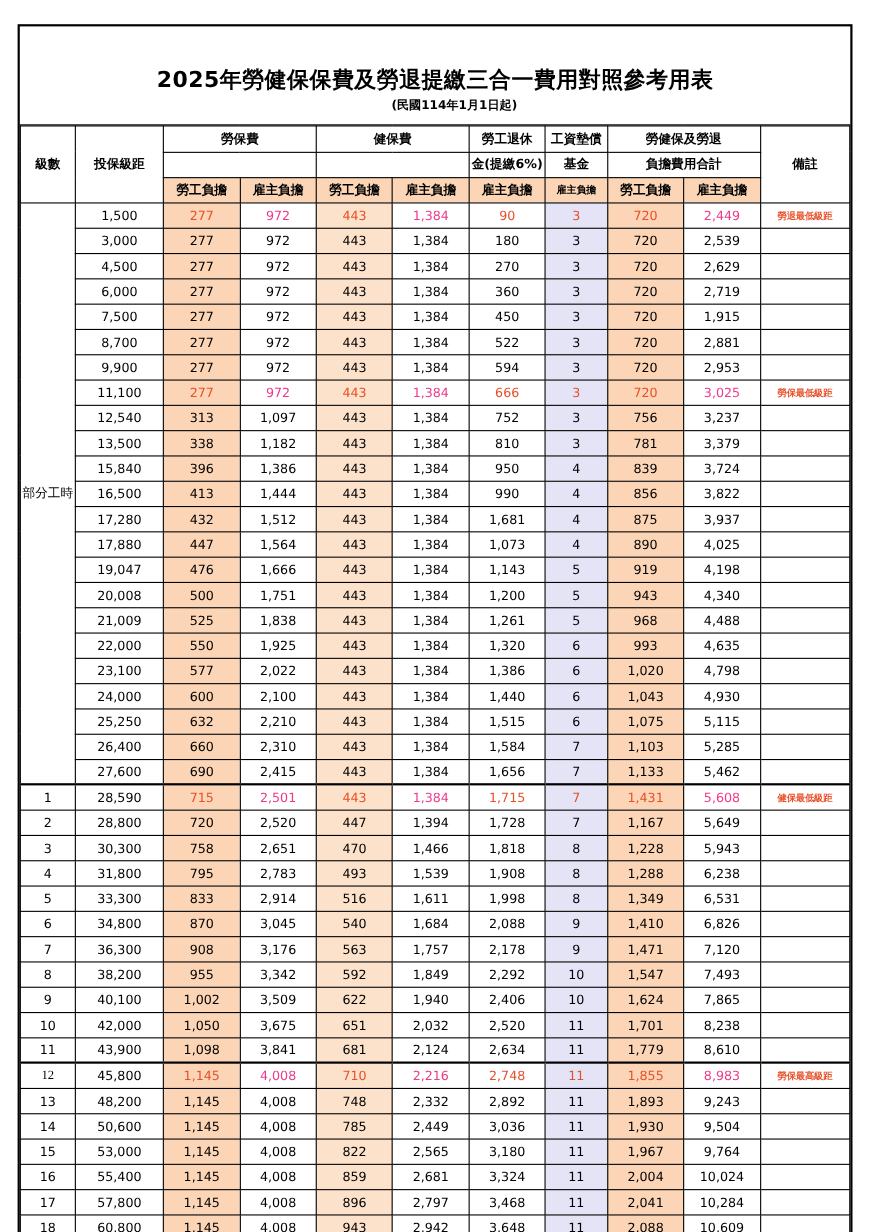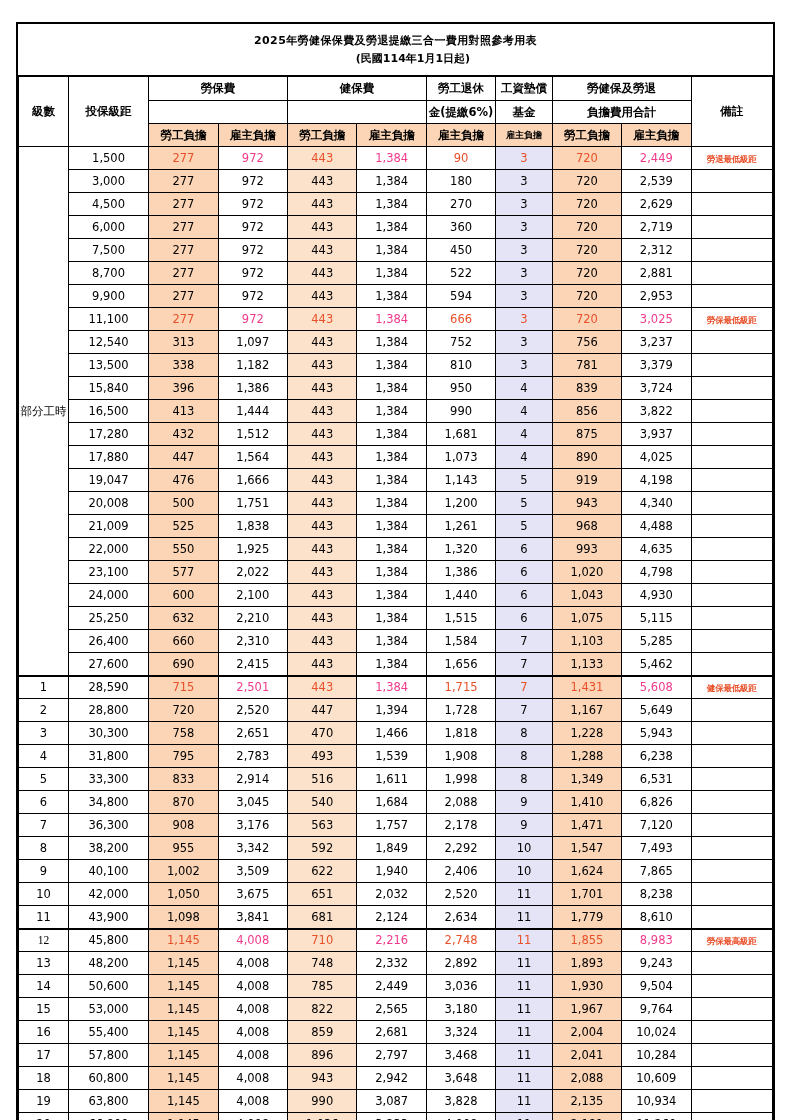--- a/index.html
+++ b/index.html
@@ -25,24 +25,25 @@
     border: 2px solid #000;
     box-sizing: border-box;
     width: 759px;
   }
   .title-block {
     text-align: center;
     padding: 9px 0 8px 0;
     border-bottom: 1px solid #000;
   }
   .title-main {
-    font-size: 11px;
+    font-size: 20px;
     font-weight: bold;
     letter-spacing: 0.4px;
     line-height: 1.5;
+    margin-top: 24px;
   }
   .title-sub {
     font-size: 11px;
     font-weight: bold;
     line-height: 1.6;
     margin-left: 35px;
   }
   table.sheet {
     border-collapse: collapse;
     width: 100%;
@@ -204,21 +205,21 @@
           </tr>
           <tr>
             <td class="bg-white">7,500</td>
             <td class="bg-orange">277</td>
             <td class="bg-white">972</td>
             <td class="bg-orange-lt">443</td>
             <td class="bg-white">1,384</td>
             <td class="bg-white">450</td>
             <td class="bg-blue">3</td>
             <td class="bg-orange">720</td>
-            <td class="bg-white">2,312</td>
+            <td class="bg-white">1,915</td>
             <td></td>
           </tr>
           <tr>
             <td class="bg-white">8,700</td>
             <td class="bg-orange">277</td>
             <td class="bg-white">972</td>
             <td class="bg-orange-lt">443</td>
             <td class="bg-white">1,384</td>
             <td class="bg-white">522</td>
             <td class="bg-blue">3</td>

